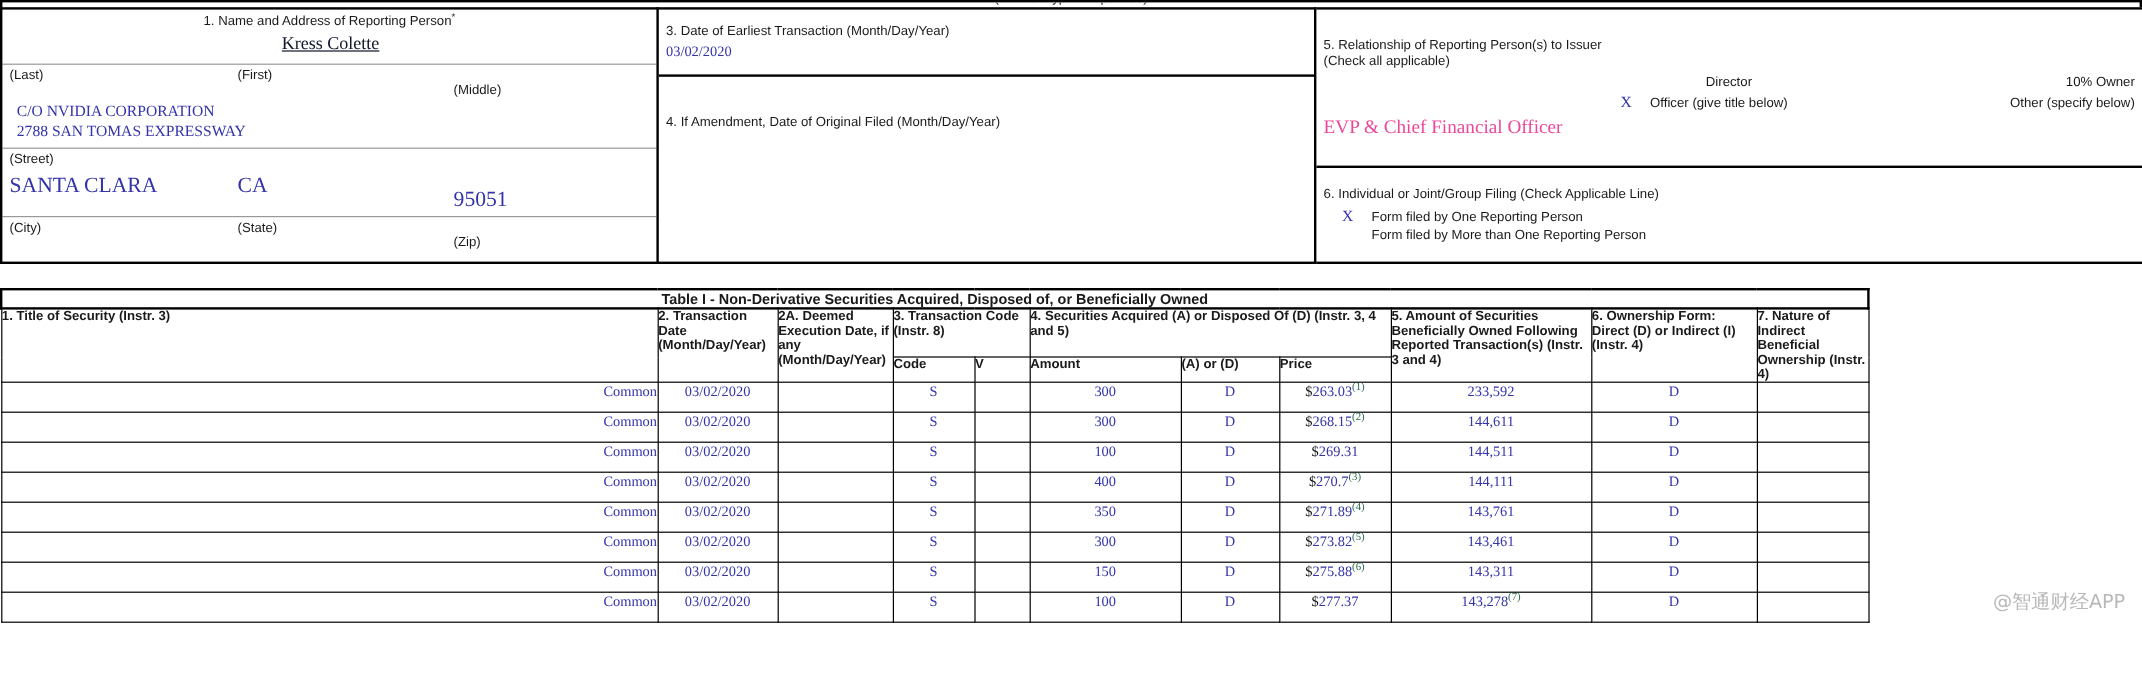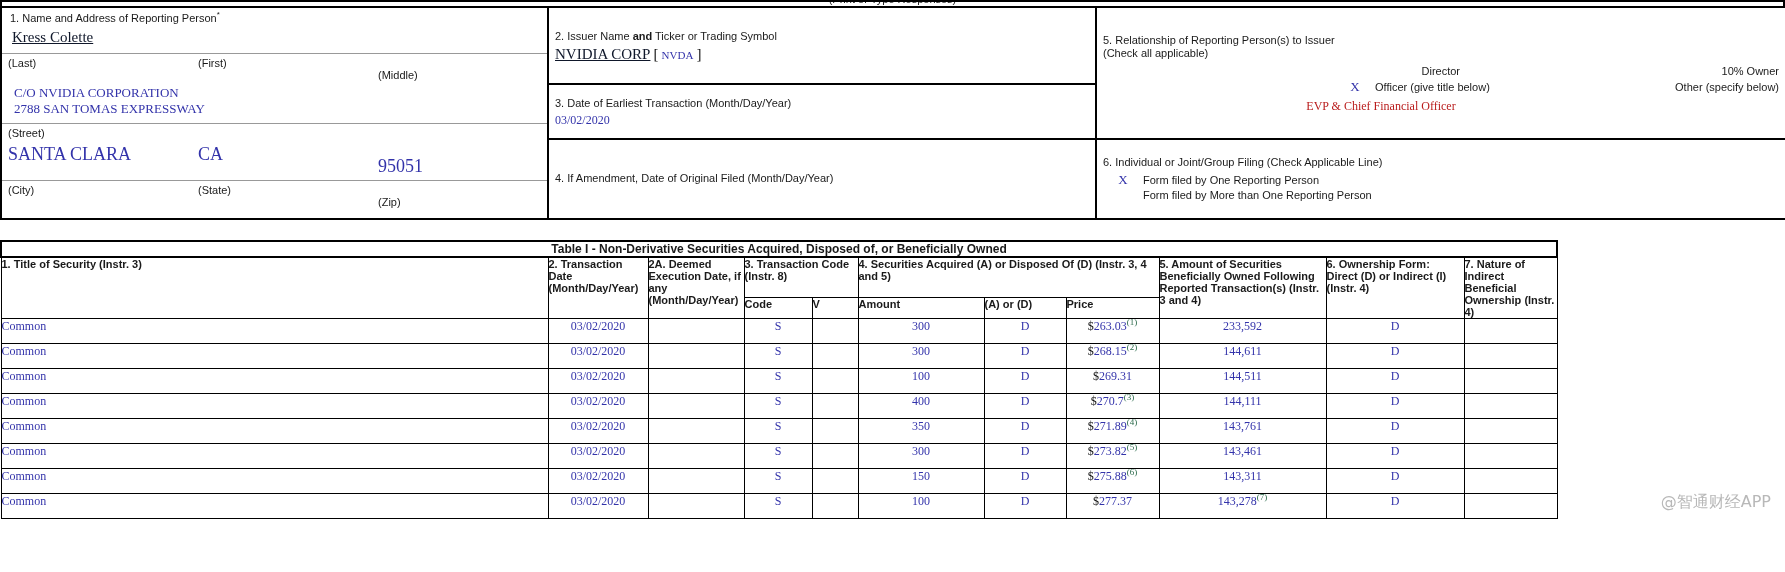--- a/index.html
+++ b/index.html
@@ -117,44 +117,43 @@
 
   .subcap-row { display: flex; }
   .subcap-row > div { font-size: 11px; }
   .sc-a { width: 190px; }
   .sc-b { width: 180px; }
   .sc-c { width: auto; margin-top: 12px; }
 
   .addr-row { display: flex; padding: 2px 6px 3px 6px; }
   .addr-row > div { font-family: "Liberation Serif", serif; font-size: 18px; color: #3333aa; }
 
-  .box1-pad { padding: 4px 8px 0 8px; }
+  .box1-pad { padding: 4px 8px 0 8px; text-align: center; }
 
   
   .rel-line {
     display: flex;
     align-items: baseline;
     line-height: 15px;
     justify-content: flex-end;
   }
   .rel-x {
     width: 40px;
     text-align: center;
     color: #3333aa;
     font-family: "Liberation Serif", serif;
     font-size: 13px;
     flex: 0 0 40px;
   }
   .rel-a { width: 300px; flex: 0 0 300px; font-size: 11px; }
   .rel-b { font-size: 11px; }
   .rel-title {
-    text-align: center;
-    color: #b91c1c;
-    font-family: "Liberation Serif", serif;
-    font-size: 12px;
+    color: #ec4899;
+    font-family: "Liberation Serif", serif;
+    font-size: 16px;
     padding-top: 4px;
     padding-right: 120px;
   }
   .rel6-line {
     display: flex;
     align-items: baseline;
     line-height: 15px;
   }
   .rel6-x {
     width: 40px;
@@ -194,21 +193,21 @@
     border: 1px solid #000;
   }
   td.cell {
     font-family: "Liberation Serif", serif;
     font-size: 12px;
     color: #3333aa;
     padding: 5px 6px;
     height: 25px;
   }
   td.cell.ctr { text-align: center; }
-  td.cell.left { text-align: left; }
+  td.cell.left { text-align: right; }
   .price-amt { color: #3333aa; }
   .price-dollar { color: #111; }
   .fnote {
     font-size: 9px;
     vertical-align: super;
     line-height: 0;
     color: #2a6a4a;
   }
 
   
@@ -280,33 +279,20 @@
               <div class="sc-a lbl">(City)</div>
               <div class="sc-b lbl">(State)</div>
               <div class="sc-c lbl">(Zip)</div>
             </div>
           </div>
         </td>
 
         <td class="col2">
           <table class="inner">
             <tbody>
-                <tr>
-              <td style="border-bottom:2px solid #000; height:76px;">
-                <div class="cellpad">
-                  <div class="lbl"><span>2. Issuer Name </span><span class="lbl-b">and</span><span> Ticker or Trading Symbol</span></div>
-                  <div style="padding-top:3px;">
-                    <span class="value-lnk-big">NVIDIA CORP</span>
-                    <span class="bracket">[</span>
-                    <span class="ticker">NVDA</span>
-                    <span class="bracket">]</span>
-                  </div>
-                </div>
-              </td>
-            </tr>
             <tr>
               <td style="border-bottom:2px solid #000; height:55px;">
                 <div class="cellpad">
                   <div class="lbl">3. Date of Earliest Transaction (Month/Day/Year)</div>
                   <div class="value-small" style="padding-top:3px;">03/02/2020</div>
                 </div>
               </td>
             </tr>
             <tr>
               <td style="height:79px;">

